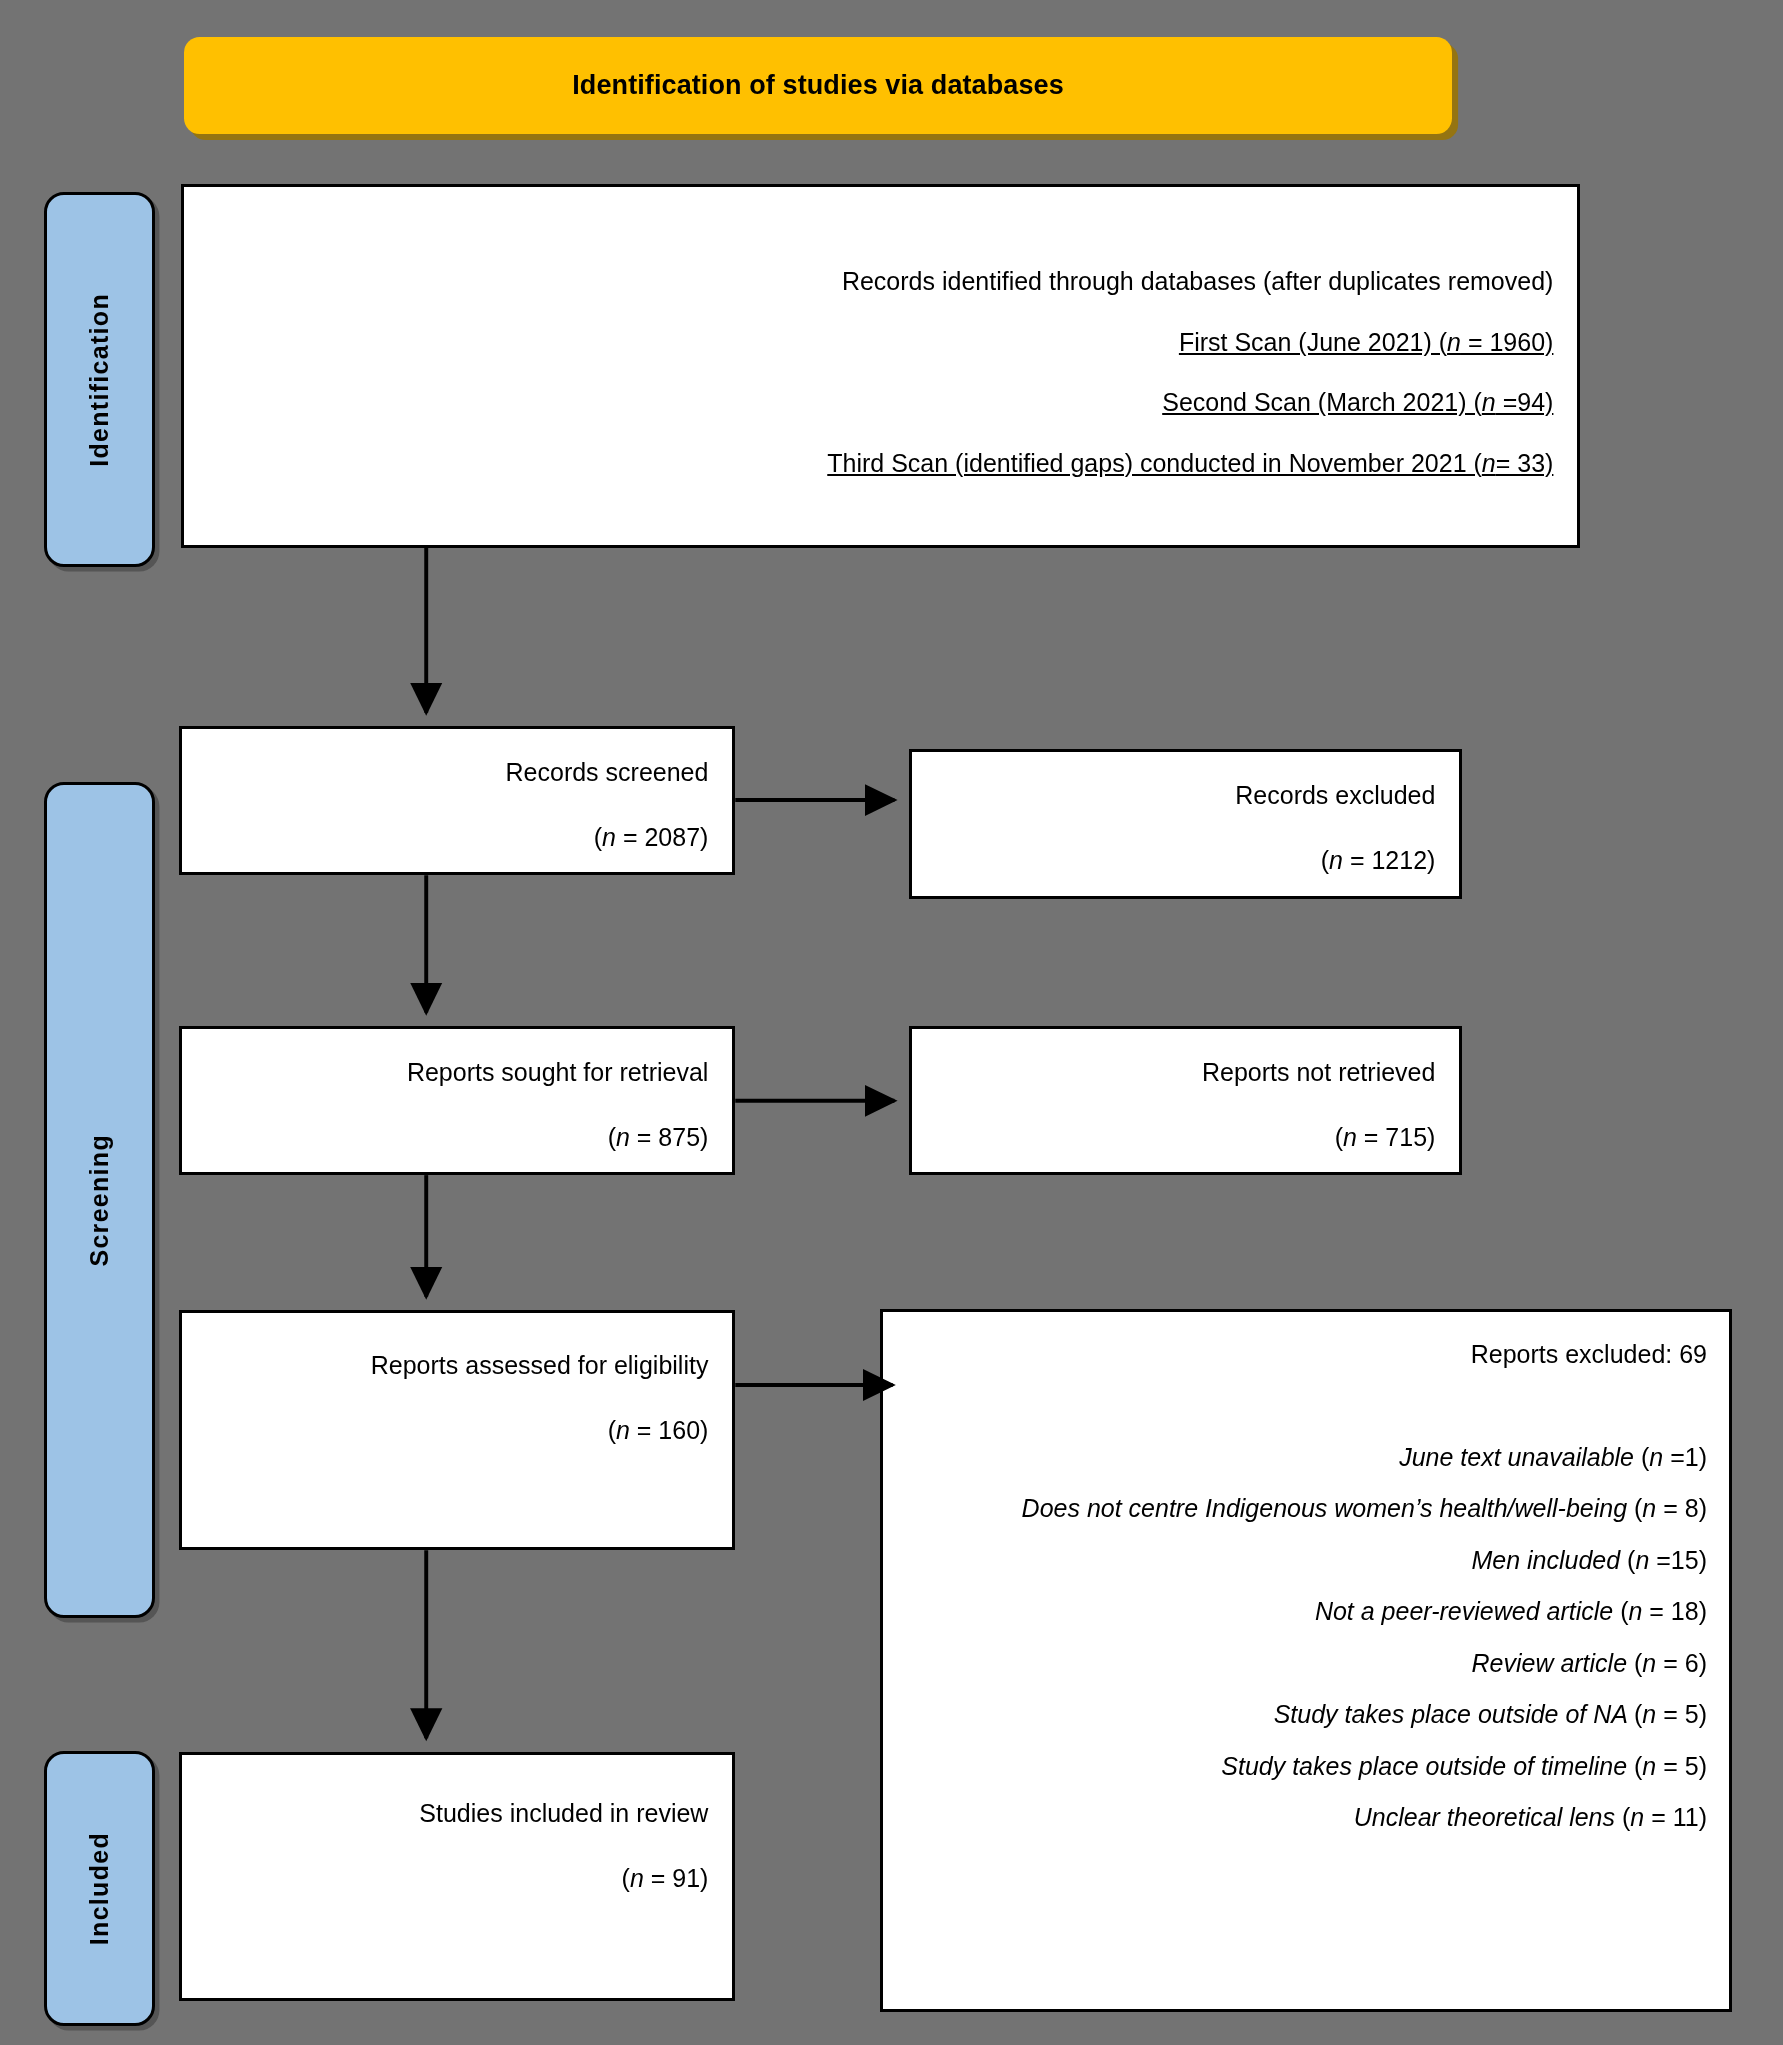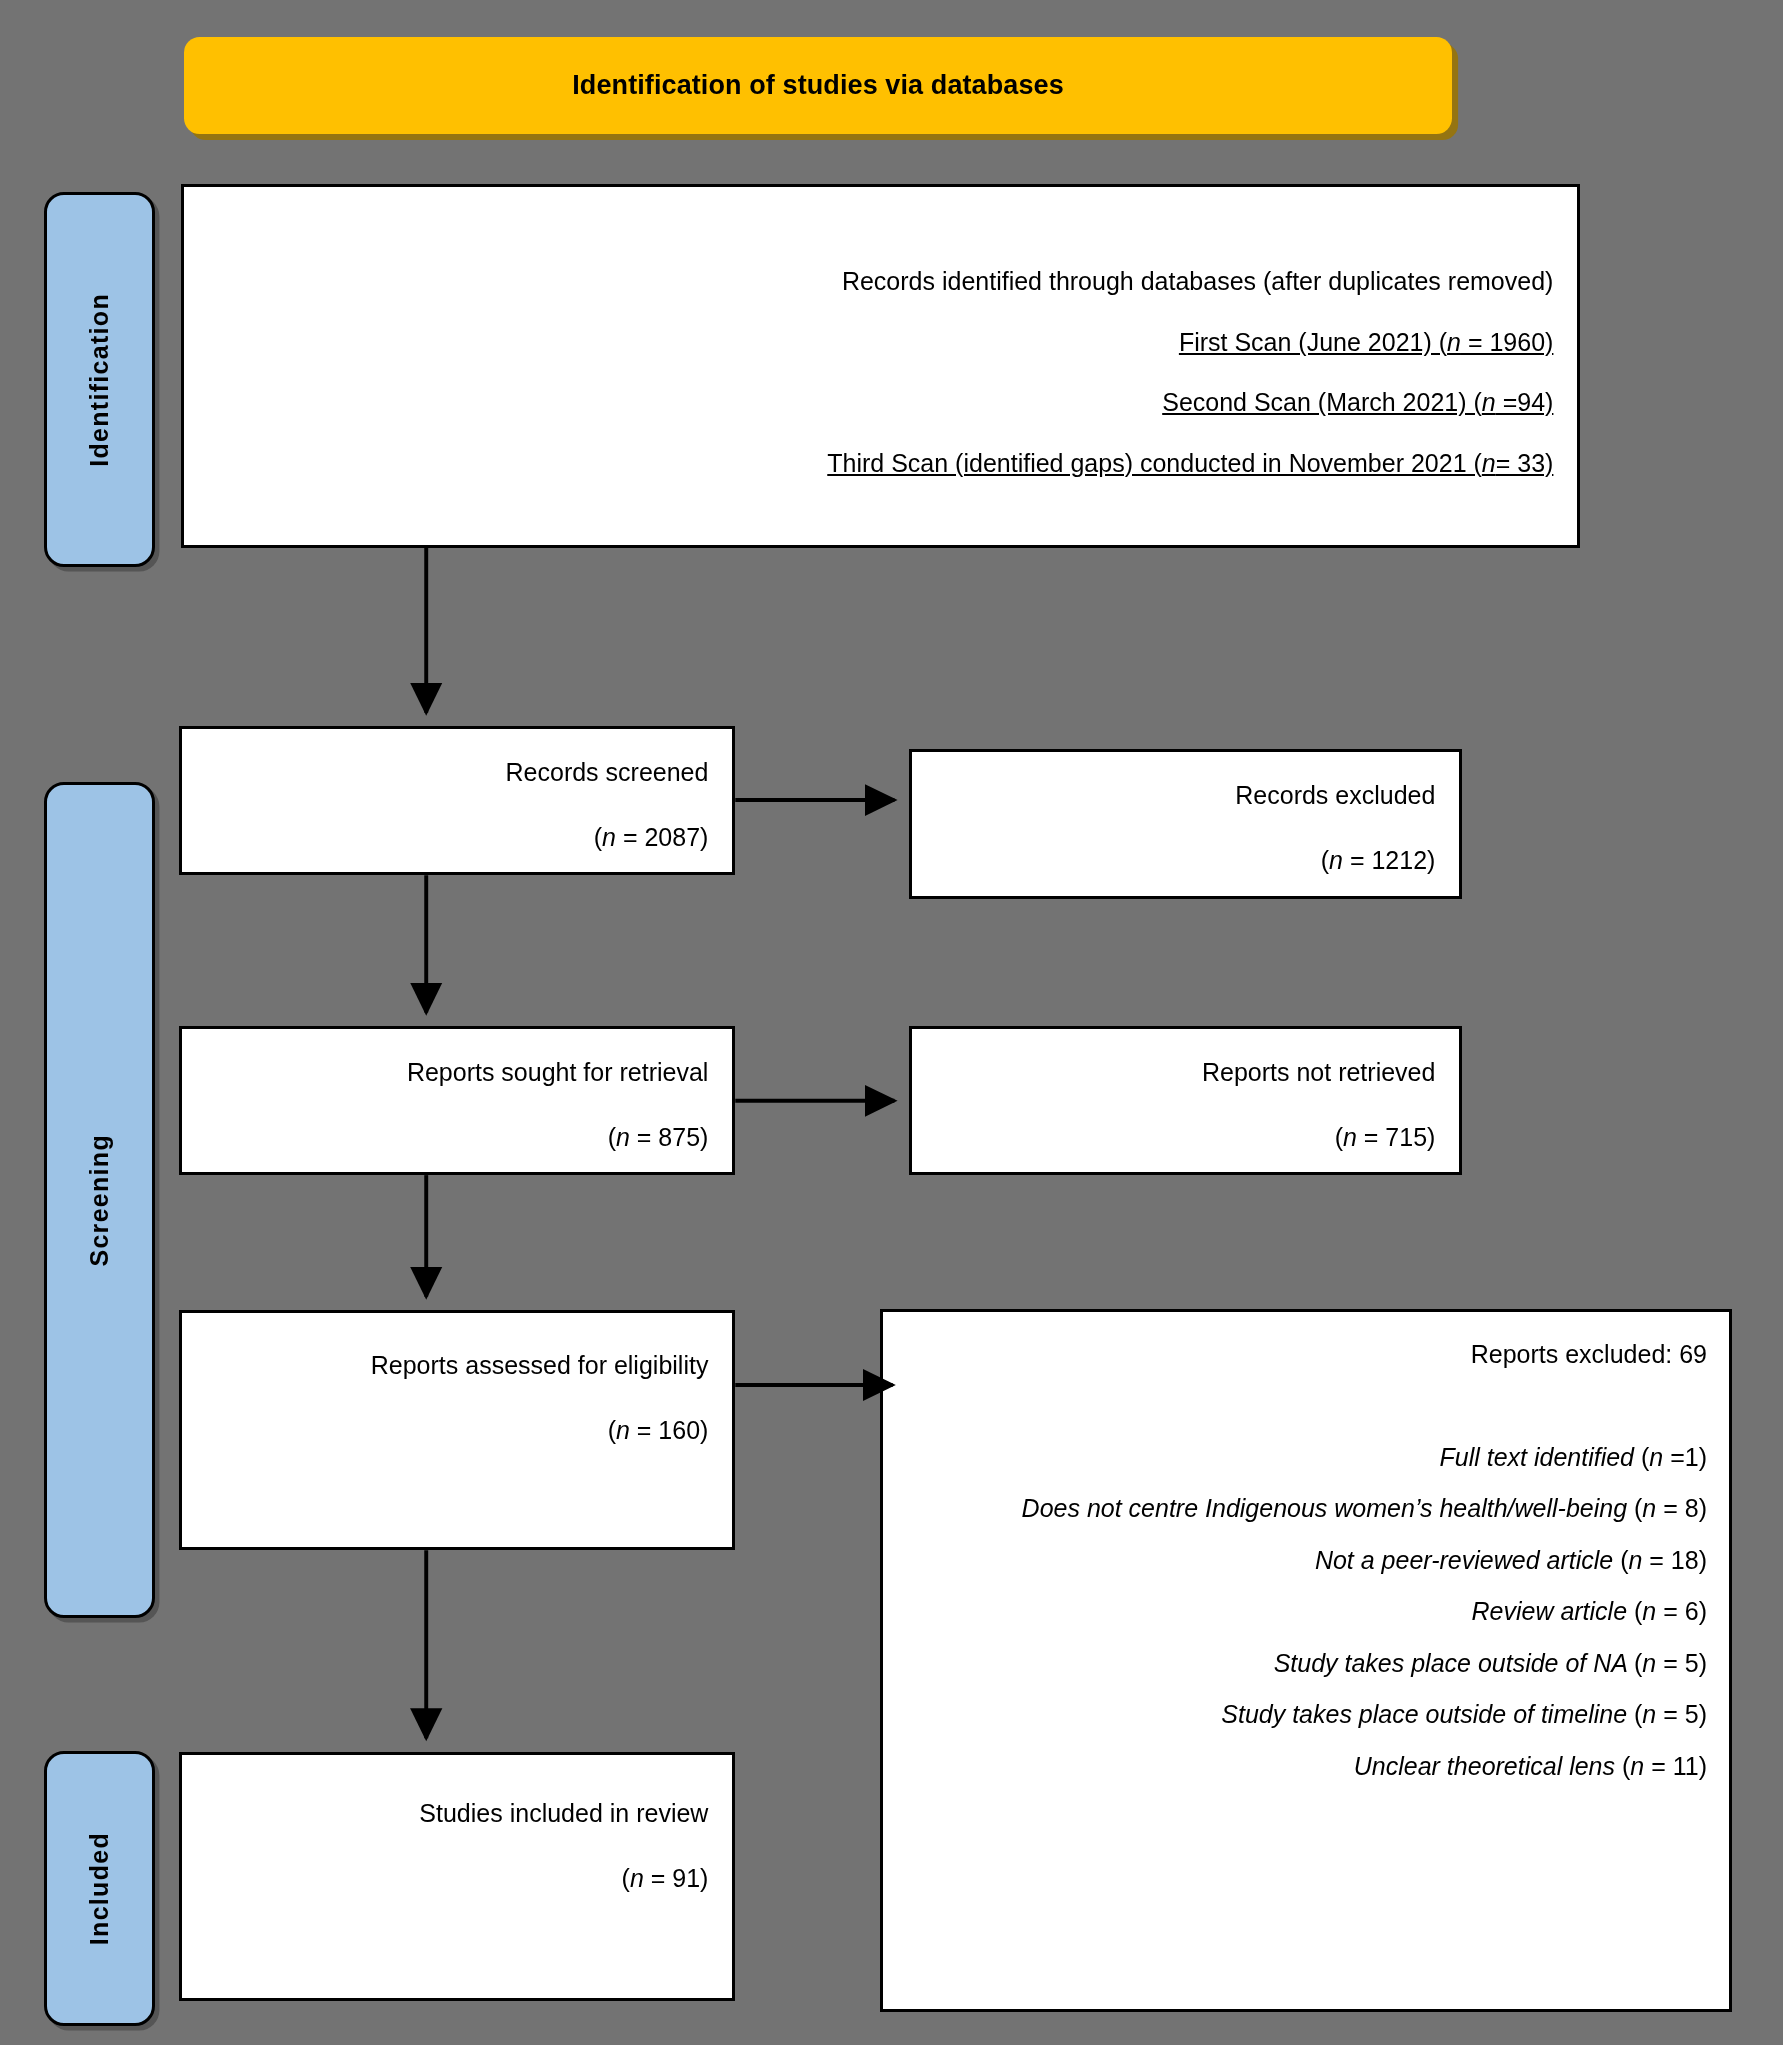--- a/index.html
+++ b/index.html
@@ -195,22 +195,23 @@
     <div class="box-inner">
       <div class="line">Studies included in review</div>
       <div class="line">(<em class="it">n</em><span> = 91)</span></div>
     </div>
   </div>
 
   <div class="box" id="box-reports-excluded">
     <div class="box-inner">
       <div class="excl-title">Reports excluded: 69</div>
       <div class="excl-list">
-        <div class="excl-item"><span>Full text identified</span> <span class="roman">(</span><em class="it">n</em><span class="roman"> =1)</span></div>
+        <div class="excl-item"><span>June text unavailable</span> <span class="roman">(</span><em class="it">n</em><span class="roman"> =1)</span></div>
         <div class="excl-item"><span>Does not centre Indigenous women’s health/well-being</span> <span class="roman">(</span><em class="it">n</em><span class="roman"> = 8)</span></div>
+        <div class="excl-item"><span>Men included</span> <span class="roman">(</span><em class="it">n</em><span class="roman"> =15)</span></div>
         <div class="excl-item"><span>Not a peer-reviewed article</span> <span class="roman">(</span><em class="it">n</em><span class="roman"> = 18)</span></div>
         <div class="excl-item"><span>Review article</span> <span class="roman">(</span><em class="it">n</em><span class="roman"> = 6)</span></div>
         <div class="excl-item"><span>Study takes place outside of NA</span> <span class="roman">(</span><em class="it">n</em><span class="roman"> = 5)</span></div>
         <div class="excl-item"><span>Study takes place outside of timeline</span> <span class="roman">(</span><em class="it">n</em><span class="roman"> = 5)</span></div>
         <div class="excl-item"><span>Unclear theoretical lens</span> <span class="roman">(</span><em class="it">n</em><span class="roman"> = 11)</span></div>
       </div>
     </div>
   </div>
 
   <svg id="arrows" viewBox="0 0 4081 4680">

